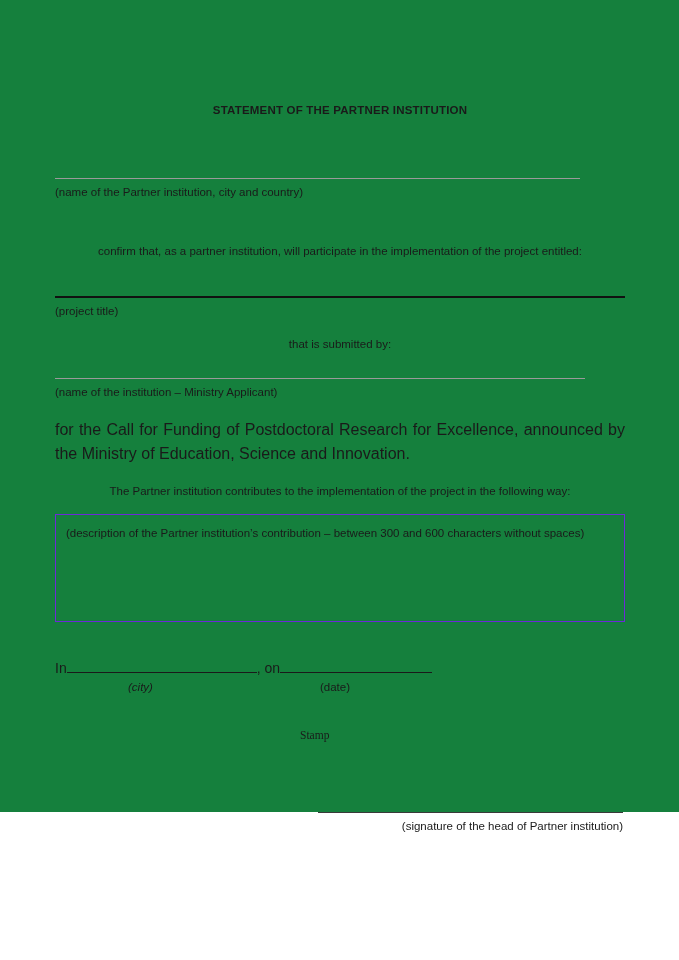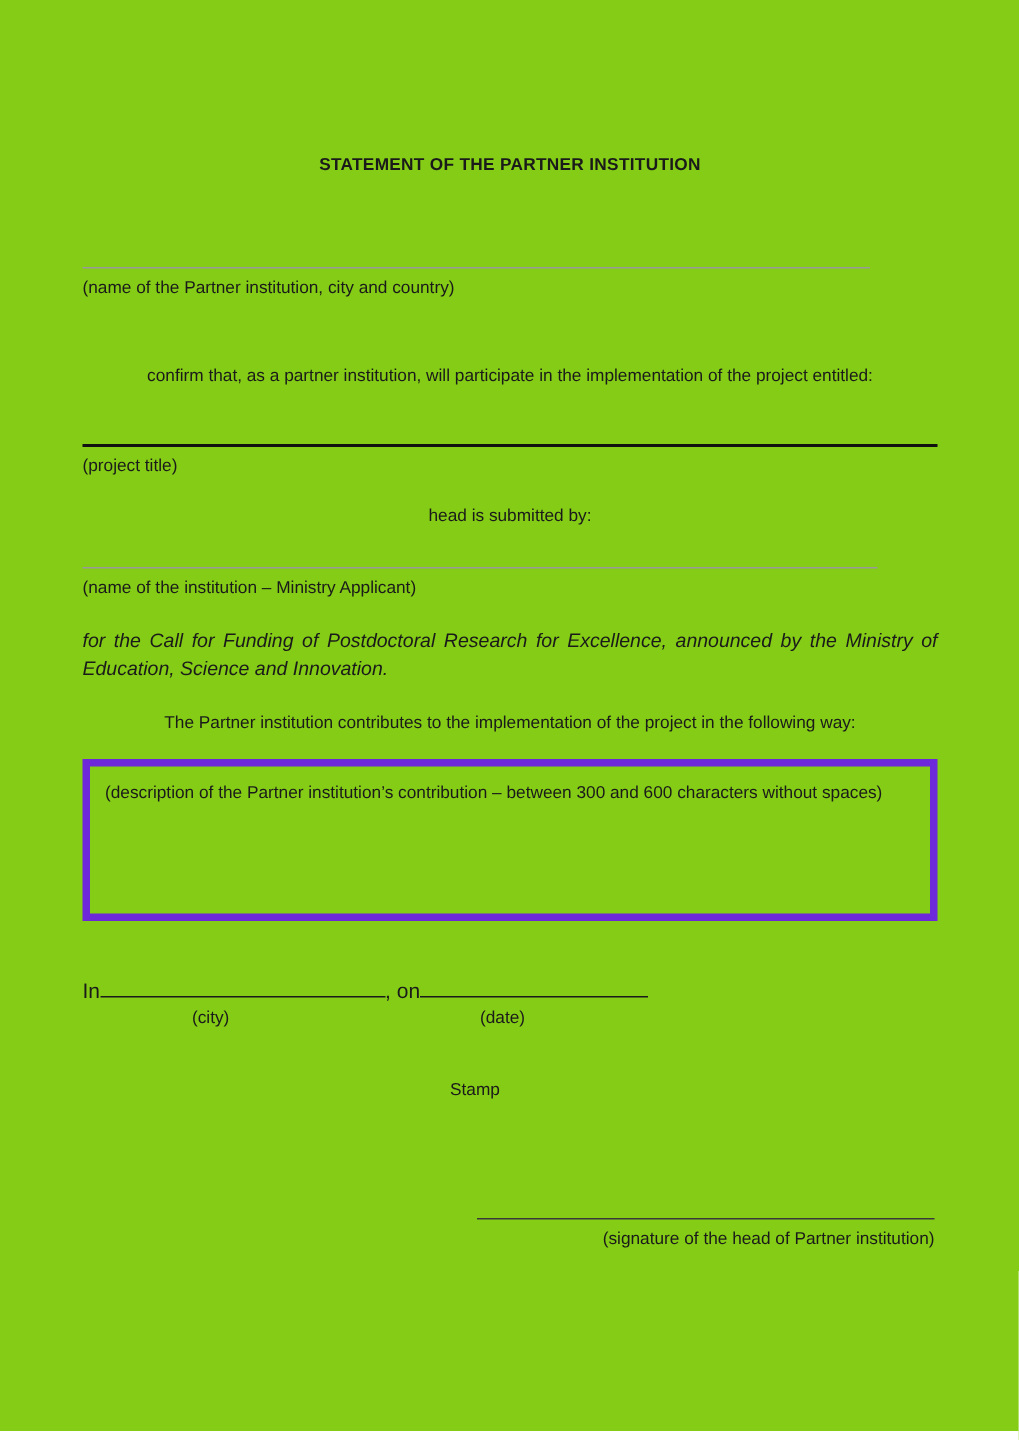--- a/index.html
+++ b/index.html
@@ -12,22 +12,22 @@
     height: 960px;
     font-family: "Liberation Sans", sans-serif;
     color: #1a1a1a;
     position: relative;
     overflow: hidden;
   }
   .page {
     position: absolute;
     top: 0; left: 0;
     width: 679px;
-    height: 954px;
-    background: #84cc16;
+    height: 812px;
+    background: #15803d;
   }
   .content {
     position: absolute;
     left: 55px;
     top: 0;
     width: 570px;
   }
 
   .doc-title {
     font-size: 11.5px;
@@ -49,33 +49,32 @@
     margin: 0;
   }
 
   .caption {
     text-align: left;
     font-size: 11.5px;
     margin-top: 7px;
   }
 
   .para {
-    font-size: 13px;
+    font-size: 16px;
     line-height: 1.45;
     text-align: justify;
-    font-style: italic;
   }
   .para-left {
     font-size: 11.5px;
     line-height: 1.45;
     text-align: center;
   }
 
   .box {
-    border: 5px solid #6d28d9;
+    border: 1px solid #6d28d9;
     box-sizing: border-box;
     width: 570px;
     height: 108px;
     padding: 10px 10px 0 10px;
     font-size: 11.5px;
     line-height: 1.45;
   }
 
   .signline-row {
     font-size: 14px;
@@ -131,21 +130,21 @@
     <div class="caption" style="width:525px;">(name of the Partner institution, city and country)</div>
 
     <div style="height:45px"></div>
     <div class="para-left">confirm that, as a partner institution, will participate in the implementation of the project entitled:</div>
 
     <div style="height:36px"></div>
     <div class="rule-thick" style="width:570px;"></div>
     <div class="caption" style="width:570px;">(project title)</div>
 
     <div style="height:19px"></div>
-    <div class="para-left">head is submitted by:</div>
+    <div class="para-left">that is submitted by:</div>
 
     <div style="height:26px"></div>
     <div class="rule-thin" style="width:530px;"></div>
     <div class="caption" style="width:530px;">(name of the institution – Ministry Applicant)</div>
 
     <div style="height:20px"></div>
     <div class="para">for the Call for Funding of Postdoctoral Research for Excellence, announced by the Ministry of Education, Science and Innovation.</div>
 
     <div style="height:18px"></div>
     <div class="para-left">The Partner institution contributes to the implementation of the project in the following way:</div>
@@ -155,25 +154,25 @@
       <span>(description of the Partner institution’s contribution – between 300 and 600 characters without spaces)</span>
     </div>
 
     <div style="height:20px"></div>
 
     <div style="height:18px"></div>
     <div class="signline-row">
       <span>In</span><span class="blank-ul" style="width:190px"></span><span>, on</span><span class="blank-ul" style="width:152px"></span>
     </div>
     <div class="sub-caption-row" style="margin-top:5px;">
-      <span class="sub-caption" style="left:73px;">(city)</span>
+      <span class="sub-caption" style="left:73px;font-style:italic;">(city)</span>
       <span class="sub-caption" style="left:265px;">(date)</span>
     </div>
 
     <div style="height:32px"></div>
-    <div class="stamp" style="width:570px; padding-left:245px; box-sizing:border-box; text-align:left;">Stamp</div>
+    <div class="stamp" style="width:570px; padding-left:245px; box-sizing:border-box; text-align:left;font-family:Liberation Serif, serif;">Stamp</div>
   </div>
 
   <div class="sig-block" style="top:812px;">
     <div class="sig-rule"></div>
     <div class="sig-caption">(signature of the head of Partner institution)</div>
   </div>
 </div>
 
 </body></html>

